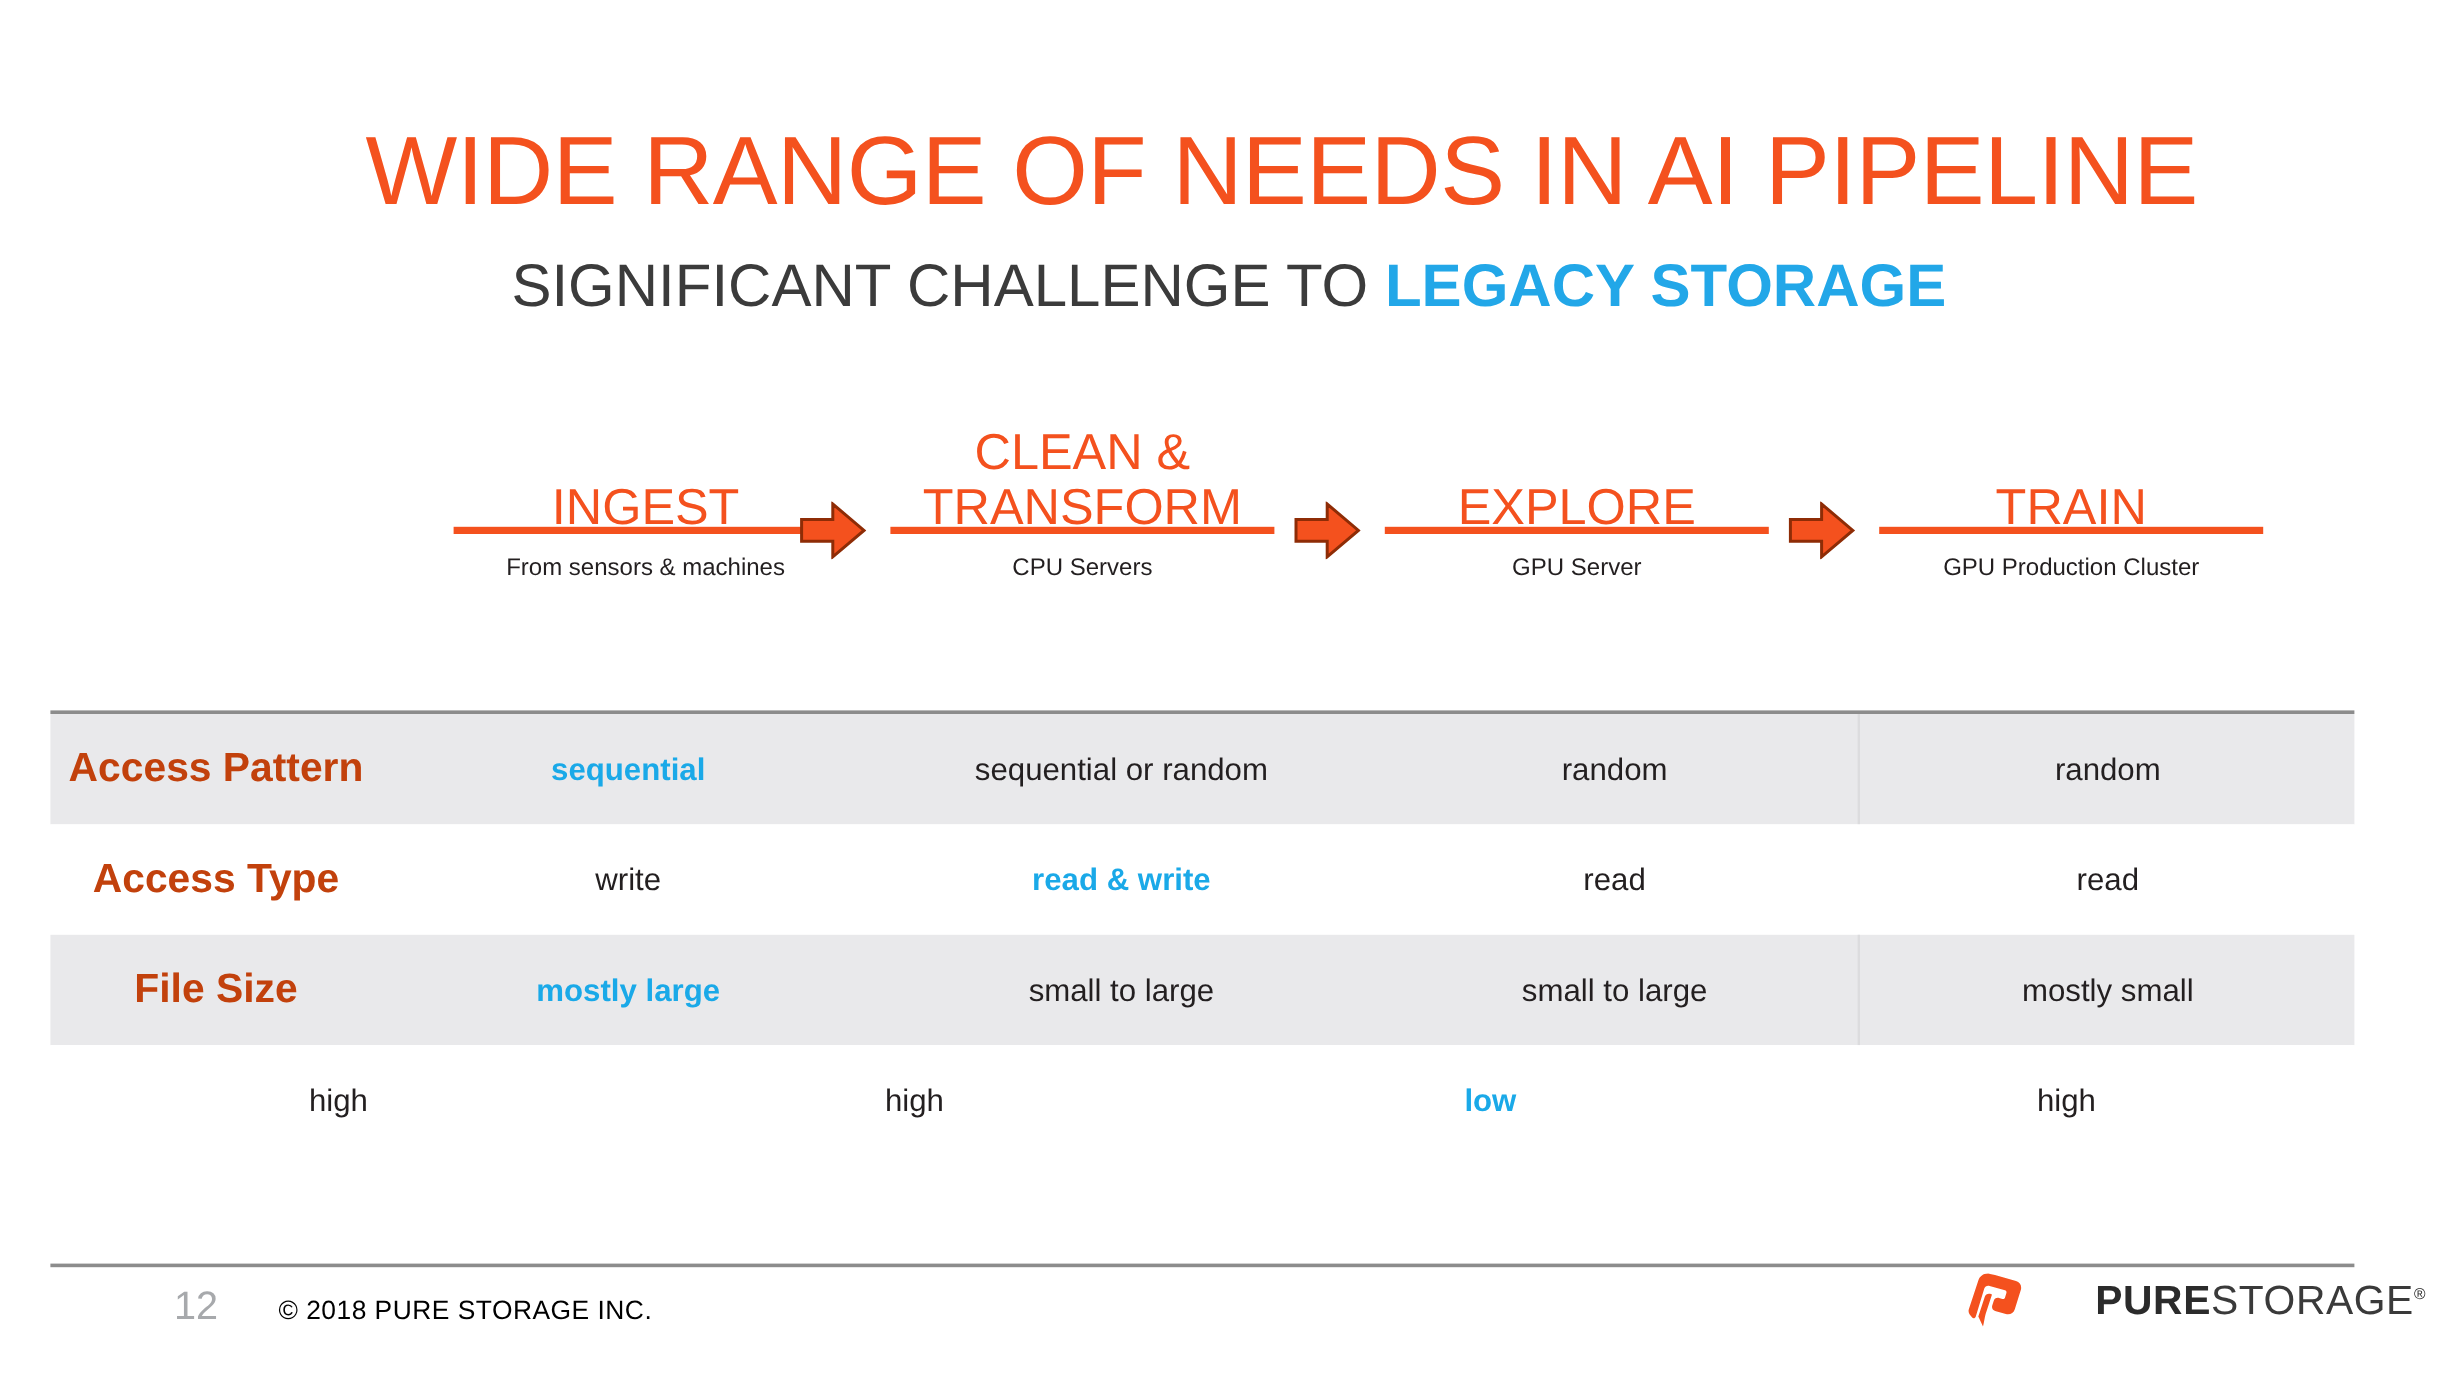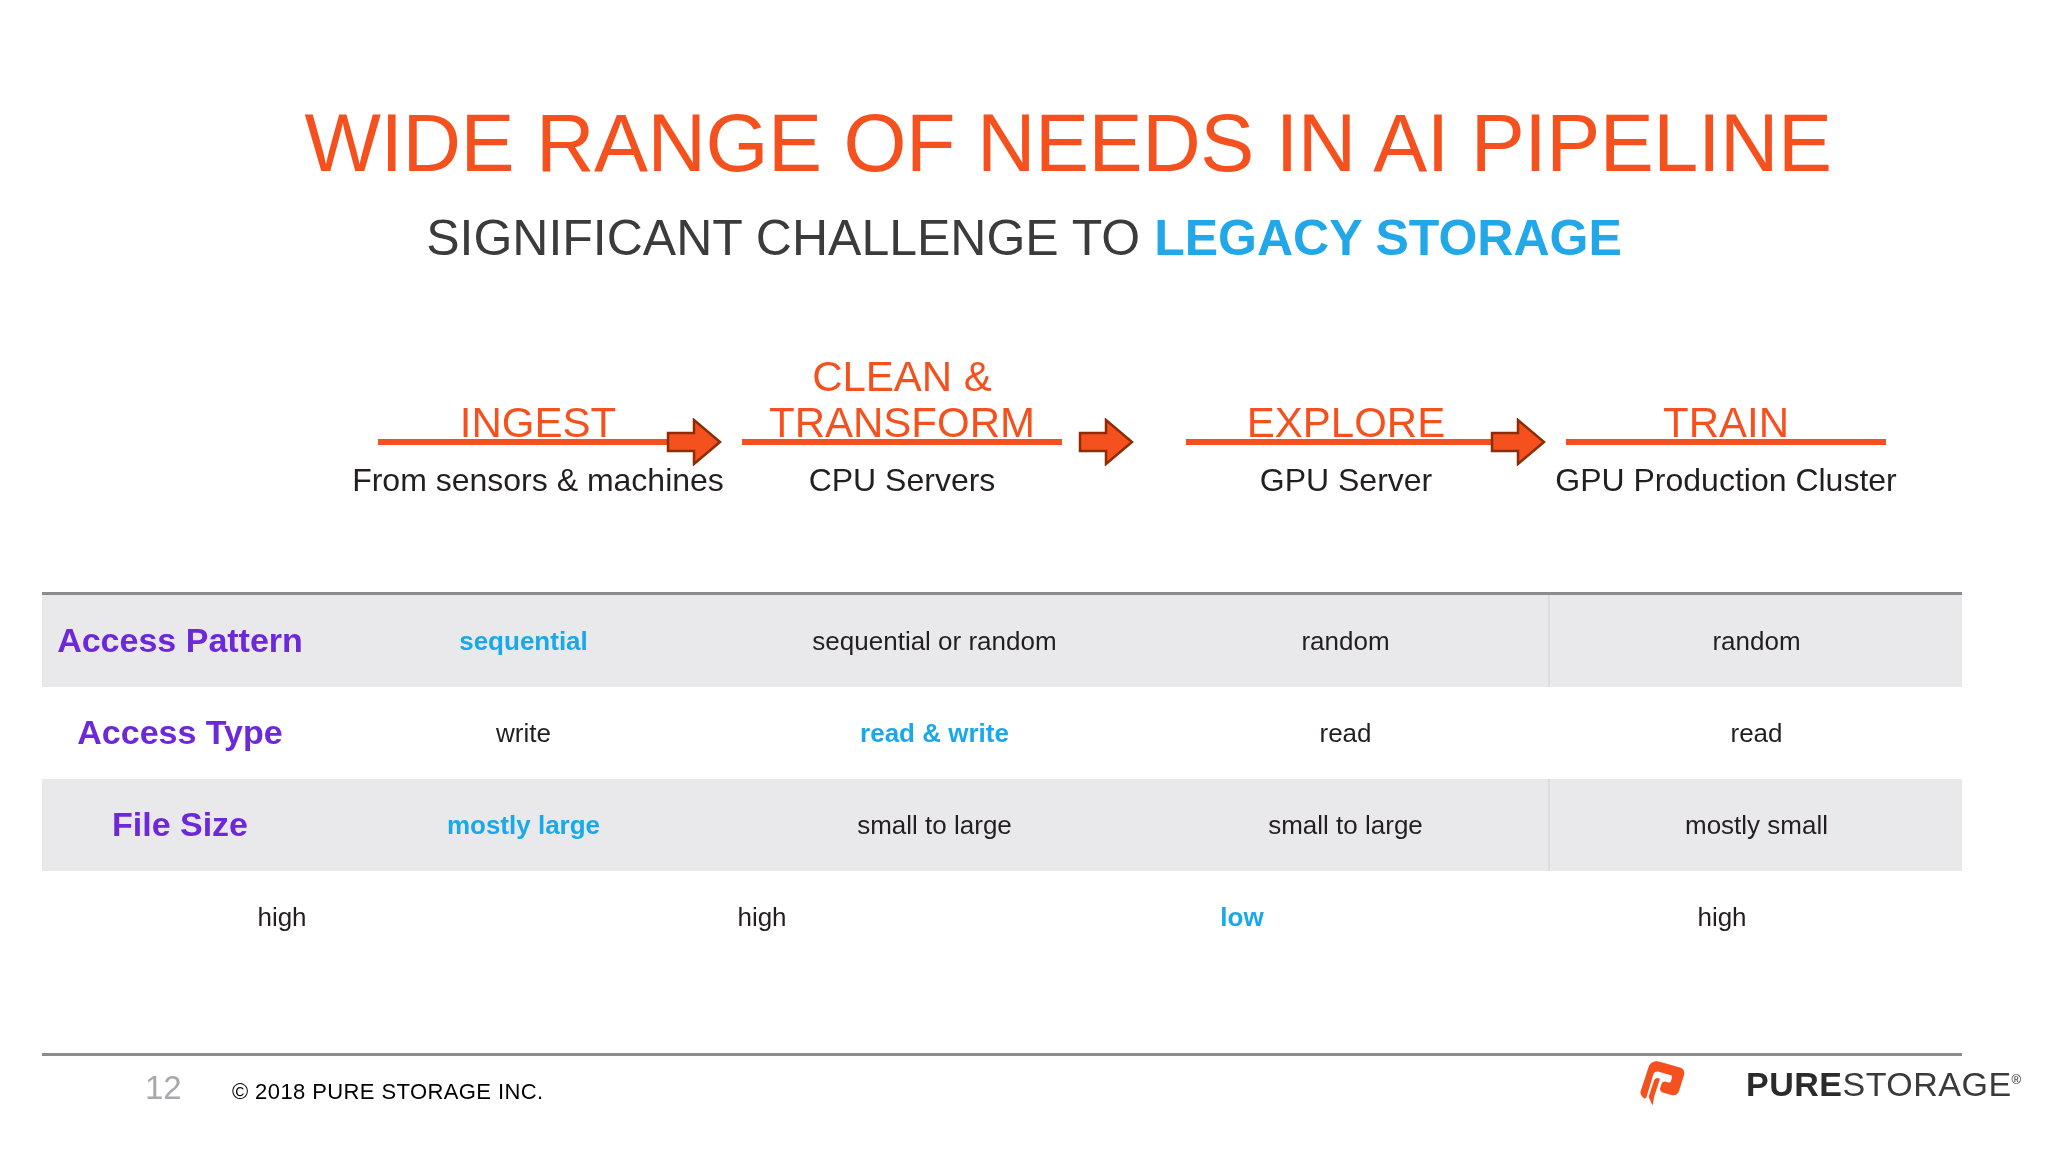--- a/index.html
+++ b/index.html
@@ -84,21 +84,21 @@
     top: 119px;
     height: 6px;
     background: #f4511e;
   }
   .stage-sub {
     position: absolute;
     left: -40px;
     width: 400px;
     top: 142px;
     text-align: center;
-    font-size: 32px;
+    font-size: 20px;
     color: #231f20;
     white-space: nowrap;
   }
 
   .arrow {
     position: absolute;
     top: 98px;
     width: 56px;
     height: 48px;
   }
@@ -134,21 +134,21 @@
     background: #dcdcde;
   }
   .row.plain .divider { background: transparent; }
 
   .cell-head {
     width: 276px;
     flex: none;
     text-align: center;
     font-size: 34px;
     font-weight: bold;
-    color: #6d28d9;
+    color: #c2410c;
     line-height: 1.15;
     z-index: 2;
   }
   .cell {
     flex: 1 1 0;
     text-align: center;
     font-size: 26px;
     color: #231f20;
     z-index: 2;
     white-space: nowrap;
@@ -231,21 +231,21 @@
     <div class="stage-rule"></div>
     <div class="stage-sub">CPU Servers</div>
   </div>
 
   <div class="arrow" style="left:748px;">
     <svg viewBox="0 0 56 48" xmlns="http://www.w3.org/2000/svg">
       <polygon points="2,15 28,15 28,2 54,24 28,46 28,33 2,33" fill="#f4511e" stroke="#8e2c06" stroke-width="2.5" stroke-linejoin="miter"></polygon>
     </svg>
   </div>
 
-  <div class="stage" style="left:856px;">
+  <div class="stage" style="left:824px;">
     <div class="stage-name">EXPLORE</div>
     <div class="stage-rule"></div>
     <div class="stage-sub">GPU Server</div>
   </div>
 
   <div class="arrow" style="left:1160px;">
     <svg viewBox="0 0 56 48" xmlns="http://www.w3.org/2000/svg">
       <polygon points="2,15 28,15 28,2 54,24 28,46 28,33 2,33" fill="#f4511e" stroke="#8e2c06" stroke-width="2.5" stroke-linejoin="miter"></polygon>
     </svg>
   </div>

